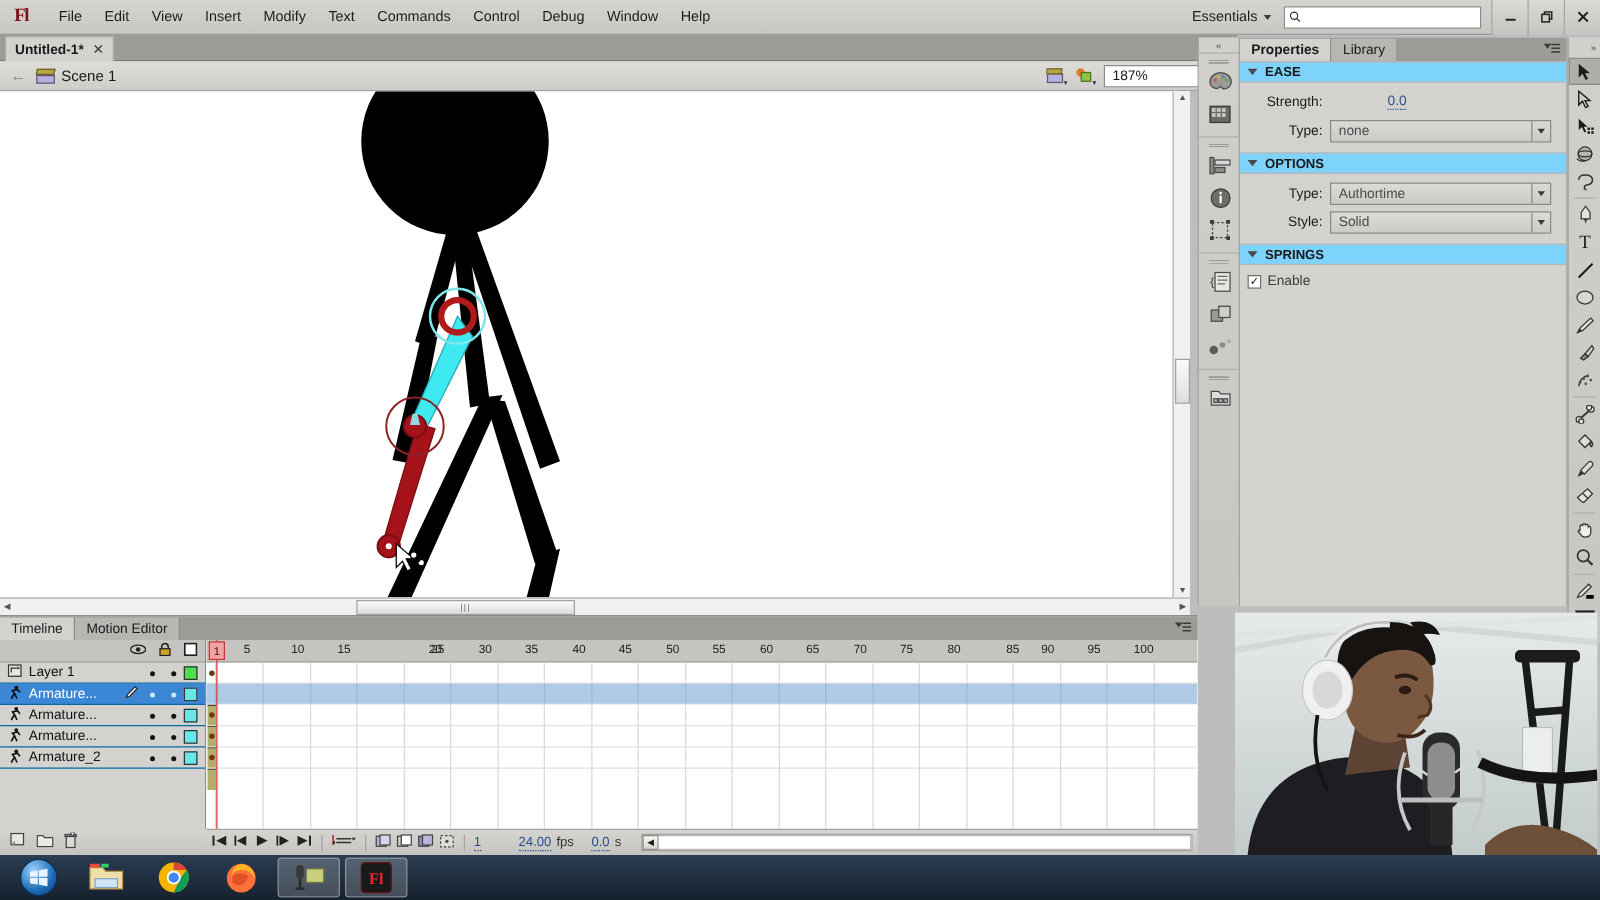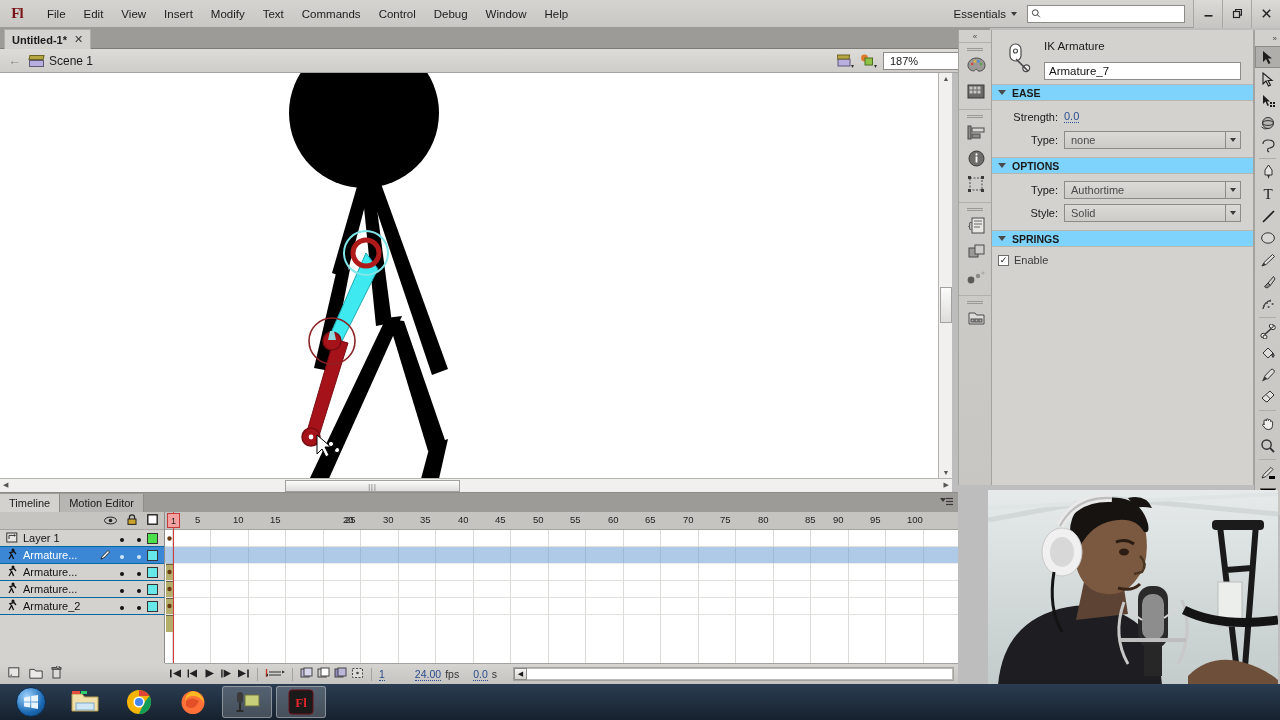--- a/index.html
+++ b/index.html
@@ -489,44 +489,42 @@
               <rect x="4" y="9" width="3" height="3"></rect>
               <rect x="8" y="9" width="3" height="3"></rect>
               <rect x="12" y="9" width="3" height="3"></rect>
             </g>
         </svg>
       </div>
     </div>
   </div>
 
   <div class="props">
+    <div class="props-tabs">
+      <div class="ptab active">Properties</div>
+      <div class="ptab">Library</div>
+      <span class="panel-menu">
+        <svg width="13" height="10" viewBox="0 0 13 10">
+          <polygon points="0,1 6,1 3,5" fill="#3c3a38"></polygon>
+          <g stroke="#3c3a38" stroke-width="1.2">
+              <line x1="6" y1="1.5" x2="13" y2="1.5"></line>
+              <line x1="6" y1="4.5" x2="13" y2="4.5"></line>
+              <line x1="6" y1="7.5" x2="13" y2="7.5"></line>
+            </g>
+        </svg>
+      </span>
+    </div>
 
     <div class="props-body">
-      <div class="ik-head">
-        <div class="ik-icon">
-          <svg width="30" height="36" viewBox="0 0 30 36">
-            <rect x="7" y="2" width="11" height="17" rx="5.5" fill="#fff" stroke="#4a4a4a" stroke-width="1.2"></rect>
-            <circle cx="12.5" cy="9" r="2" fill="none" stroke="#4a4a4a" stroke-width="1.2"></circle>
-            <path d="M14 18 L24 28 M21 24 a3.2 3.2 0 1 1 4.5 4.5 a3.2 3.2 0 1 1 -4.5 -4.5 Z" fill="#efefef" stroke="#4a4a4a" stroke-width="1.2"></path>
-            <path d="M13 17 L25 29" stroke="#4a4a4a" stroke-width="1.2"></path>
-          </svg>
-        </div>
-        <div class="ik-fields">
-          <div class="ik-title">IK Armature</div>
-          <div class="txtfield">
-            <span>Armature_7</span>
-          </div>
-        </div>
-      </div>
 
       <div class="sect-head">
         <span class="tri"></span>
         <span>EASE</span>
       </div>
-      <div class="row" style="margin-top:4px;">
+      <div class="row" style="margin-top:4px;gap:46px;">
         <span class="lbl">Strength:</span>
         <span class="hotnum">0.0</span>
       </div>
       <div class="row">
         <span class="lbl">Type:</span>
         <span class="select">
           <span>none</span>
           <span class="arrowbox">
               <span class="caret-dn"></span>
             </span>

